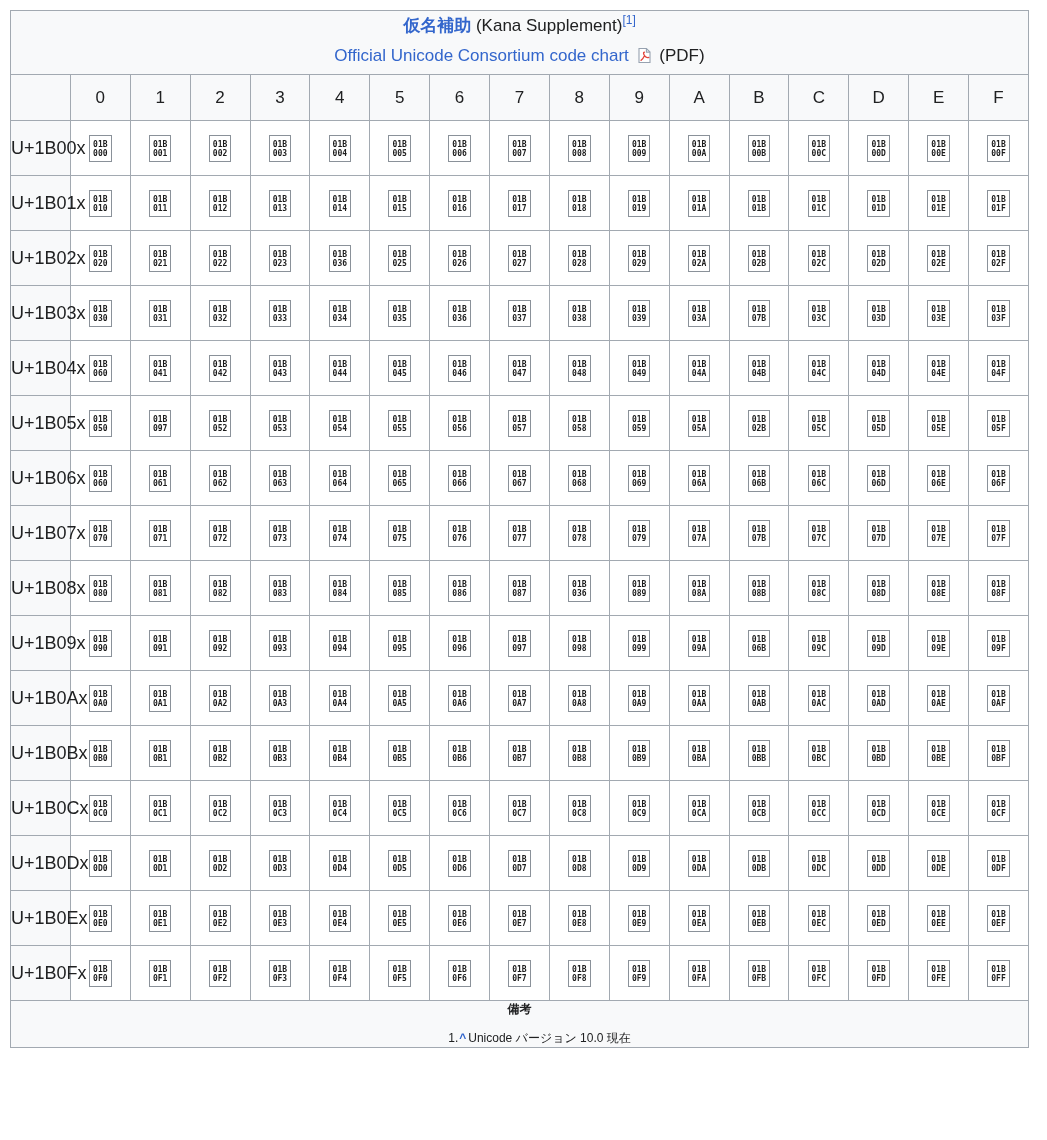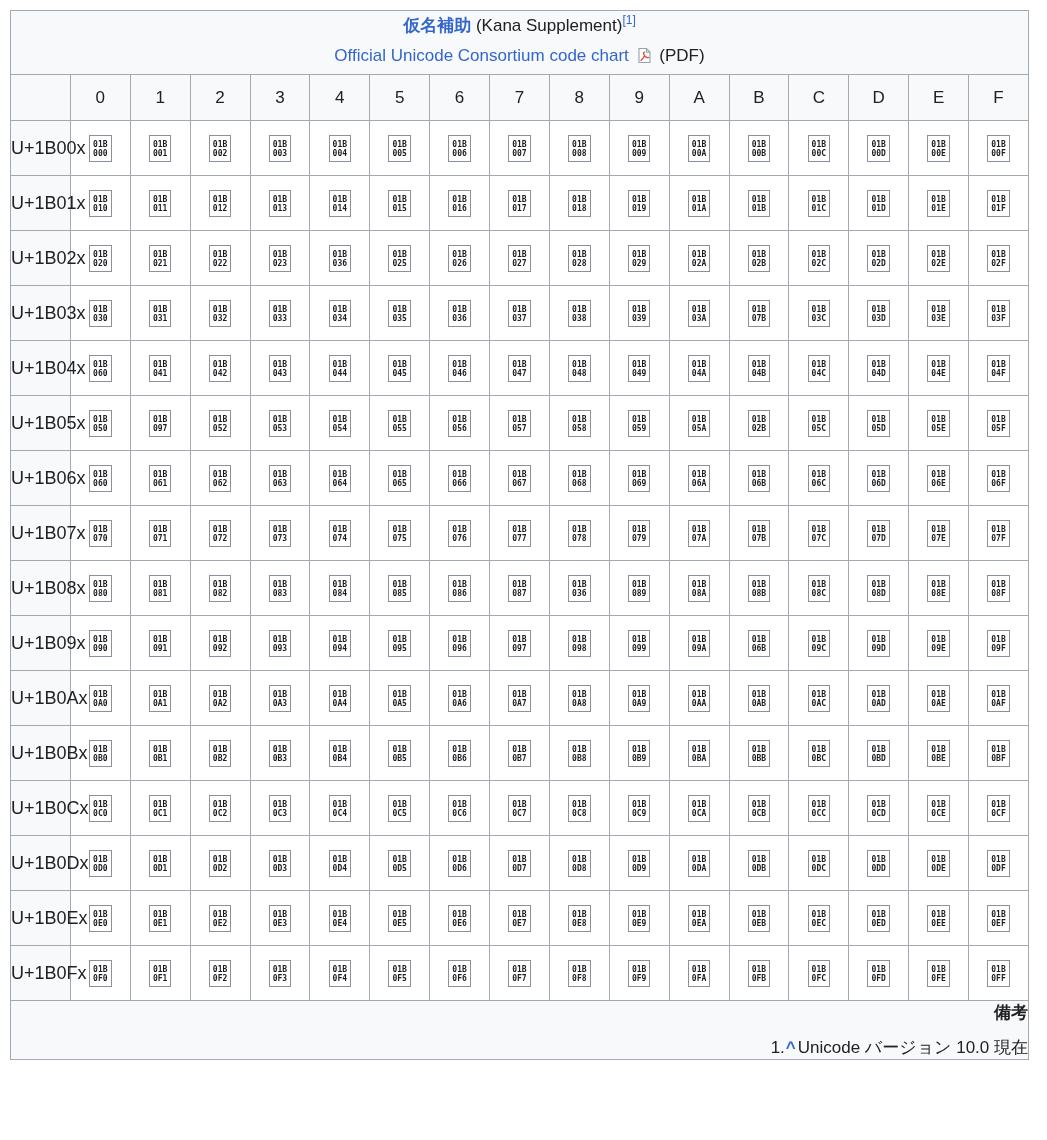--- a/index.html
+++ b/index.html
@@ -20,21 +20,21 @@
   th.corner{width:110px;background:#f8f9fa;}
   
   th.rowhead{background:#f8f9fa;font-weight:normal;font-size:18px;text-align:center;
     vertical-align:middle;color:#202122;}
   
   tbody.grid td{height:54px;text-align:center;vertical-align:middle;background:#ffffff;}
   .tofu{display:inline-block;border:1px solid #8a9199;background:#fff;padding:4px 3px 3px 3px;}
   .tline{display:block;font-family:"DejaVu Sans Mono",monospace;font-size:8px;line-height:9px;
     font-weight:bold;letter-spacing:0px;color:#1b1b1b;text-align:center;}
   
-  .notes-cell{background:#f8f9fa;padding:12px 12px 26px 10px;font-size:17px;text-align:right;}
+  .notes-cell{background:#f8f9fa;padding:12px 12px 26px 10px;font-size:12px;text-align:center;}
   .notes-title{font-weight:bold;margin-bottom:12px;}
   .note-line{margin-left:40px;}
   .caret{font-weight:bold;margin:0 2px 0 1px;}
 </style>
 </head>
 <body>
 
 <div class="wrap">
   <table class="codechart">
     <thead>

